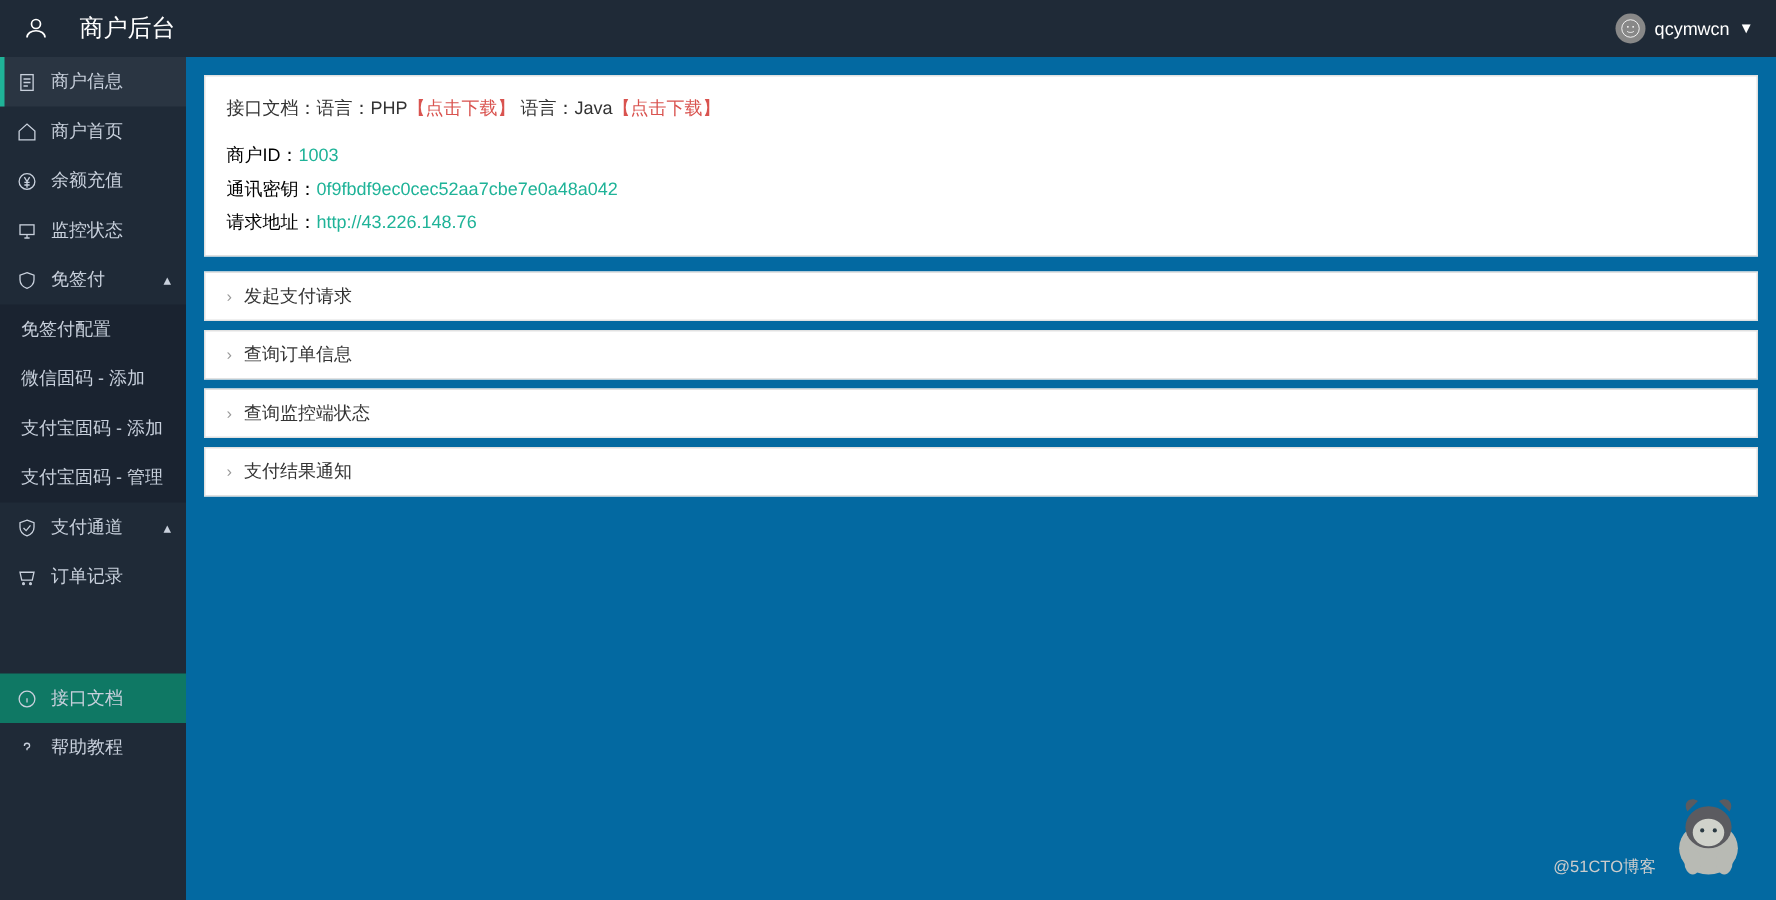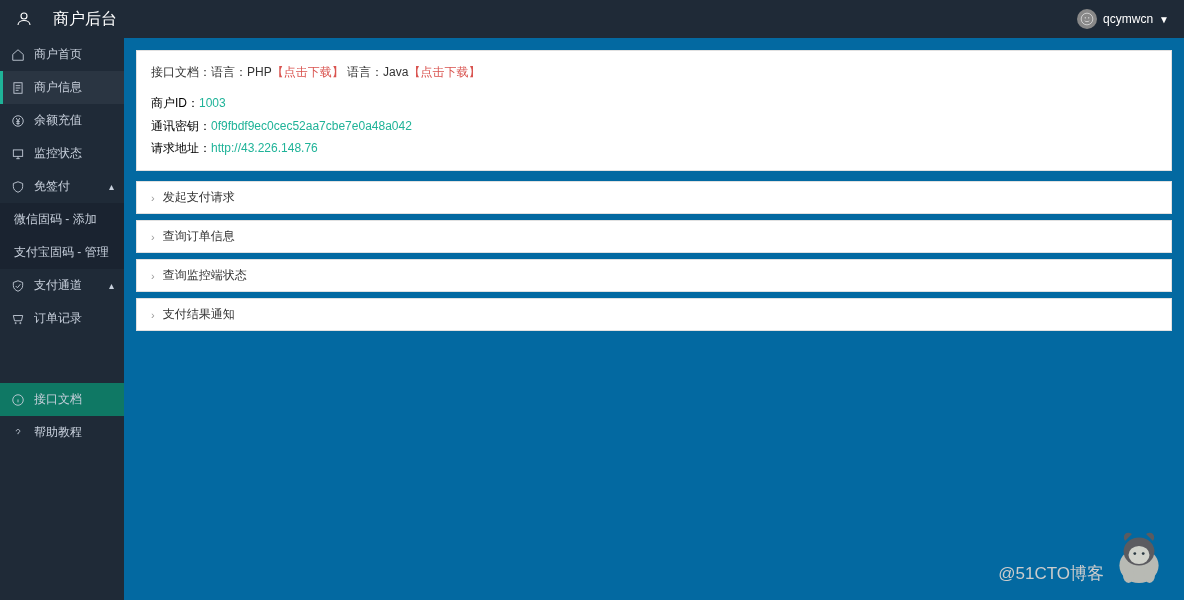--- a/index.html
+++ b/index.html
@@ -25,21 +25,21 @@
 .main { flex: 1; padding: 12px; overflow-y: auto; background: #0369a1; position: relative; }
 .panel { background: #fff; border: 1px solid #e1e1e1; padding: 10px 14px; margin-bottom: 10px; line-height: 1.9; }
 .doc-line { color: #333; }
 .link-red { color: #d9534f; }
 .link-green { color: #1fb398; }
 .api-title { color: #d9534f; }
 .accordion-item { background: #fff; border: 1px solid #e1e1e1; margin-bottom: 6px; padding: 7px 14px; display: flex; align-items: center; gap: 8px; cursor: pointer; }
 .accordion-item .chev { color: #999; font-size: 11px; }
 .accordion-item .title { color: #333; font-size: 12px; }
 .mascot { position: fixed; right: 10px; bottom: 10px; width: 70px; height: 70px; opacity: 0.85; }
-.watermark { position: fixed; right: 80px; bottom: 15px; color: #ccc; font-size: 17px; }
+.watermark { position: fixed; right: 80px; bottom: 15px; color: #ccc; font-size: 11px; }
 </style>
 </head>
 <body>
 
 <div class="topbar">
   <div class="logo">
     <svg viewBox="0 0 24 24">
         <circle cx="12" cy="8" r="4" fill="none" stroke="#fff" stroke-width="1.5"></circle>
         <path d="M4 20c0-4 4-6 8-6s8 2 8 6" fill="none" stroke="#fff" stroke-width="1.5"></path>
       </svg>
@@ -55,42 +55,42 @@
         </svg>
     </span>
     <span>qcymwcn</span>
     <span class="caret">▼</span>
   </div>
 </div>
 
 <div class="layout">
   <div class="sidebar">
 
-    <div class="sidebar-item">
-      <span class="icon">
-          <svg viewBox="0 0 24 24">
-            <path d="M3 11l9-8 9 8v10H3z"></path>
-          </svg>
-        </span>
-      <span class="label">商户首页</span>
-    </div>
-
     <div class="sidebar-item selected">
       <span class="icon">
           <svg viewBox="0 0 24 24">
             <rect x="5" y="3" width="14" height="18"></rect>
             <path d="M8 8h8M8 12h8M8 16h5"></path>
           </svg>
         </span>
       <span class="label">商户信息</span>
     </div>
 
     <div class="sidebar-item">
       <span class="icon">
           <svg viewBox="0 0 24 24">
+            <path d="M3 11l9-8 9 8v10H3z"></path>
+          </svg>
+        </span>
+      <span class="label">商户首页</span>
+    </div>
+
+    <div class="sidebar-item">
+      <span class="icon">
+          <svg viewBox="0 0 24 24">
             <circle cx="12" cy="12" r="9"></circle>
             <path d="M9 7l3 5 3-5M9 13h6M9 16h6M12 12v7"></path>
           </svg>
         </span>
       <span class="label">余额充值</span>
     </div>
 
     <div class="sidebar-item">
       <span class="icon">
           <svg viewBox="0 0 24 24">
@@ -105,21 +105,27 @@
       <span class="icon">
           <svg viewBox="0 0 24 24">
             <path d="M12 3l8 3v5c0 5-3 8-8 10-5-2-8-5-8-10V6z"></path>
           </svg>
         </span>
       <span class="label">免签付</span>
       <span class="expand">▴</span>
     </div>
     <div class="sidebar-sub">
       <div class="sidebar-item">
+          <span class="label">免签付配置</span>
+        </div>
+      <div class="sidebar-item">
           <span class="label">微信固码 - 添加</span>
+        </div>
+      <div class="sidebar-item">
+          <span class="label">支付宝固码 - 添加</span>
         </div>
       <div class="sidebar-item">
           <span class="label">支付宝固码 - 管理</span>
         </div>
     </div>
 
     <div class="sidebar-item">
       <span class="icon">
           <svg viewBox="0 0 24 24">
             <path d="M12 3l8 3v5c0 5-3 8-8 10-5-2-8-5-8-10V6z"></path>

